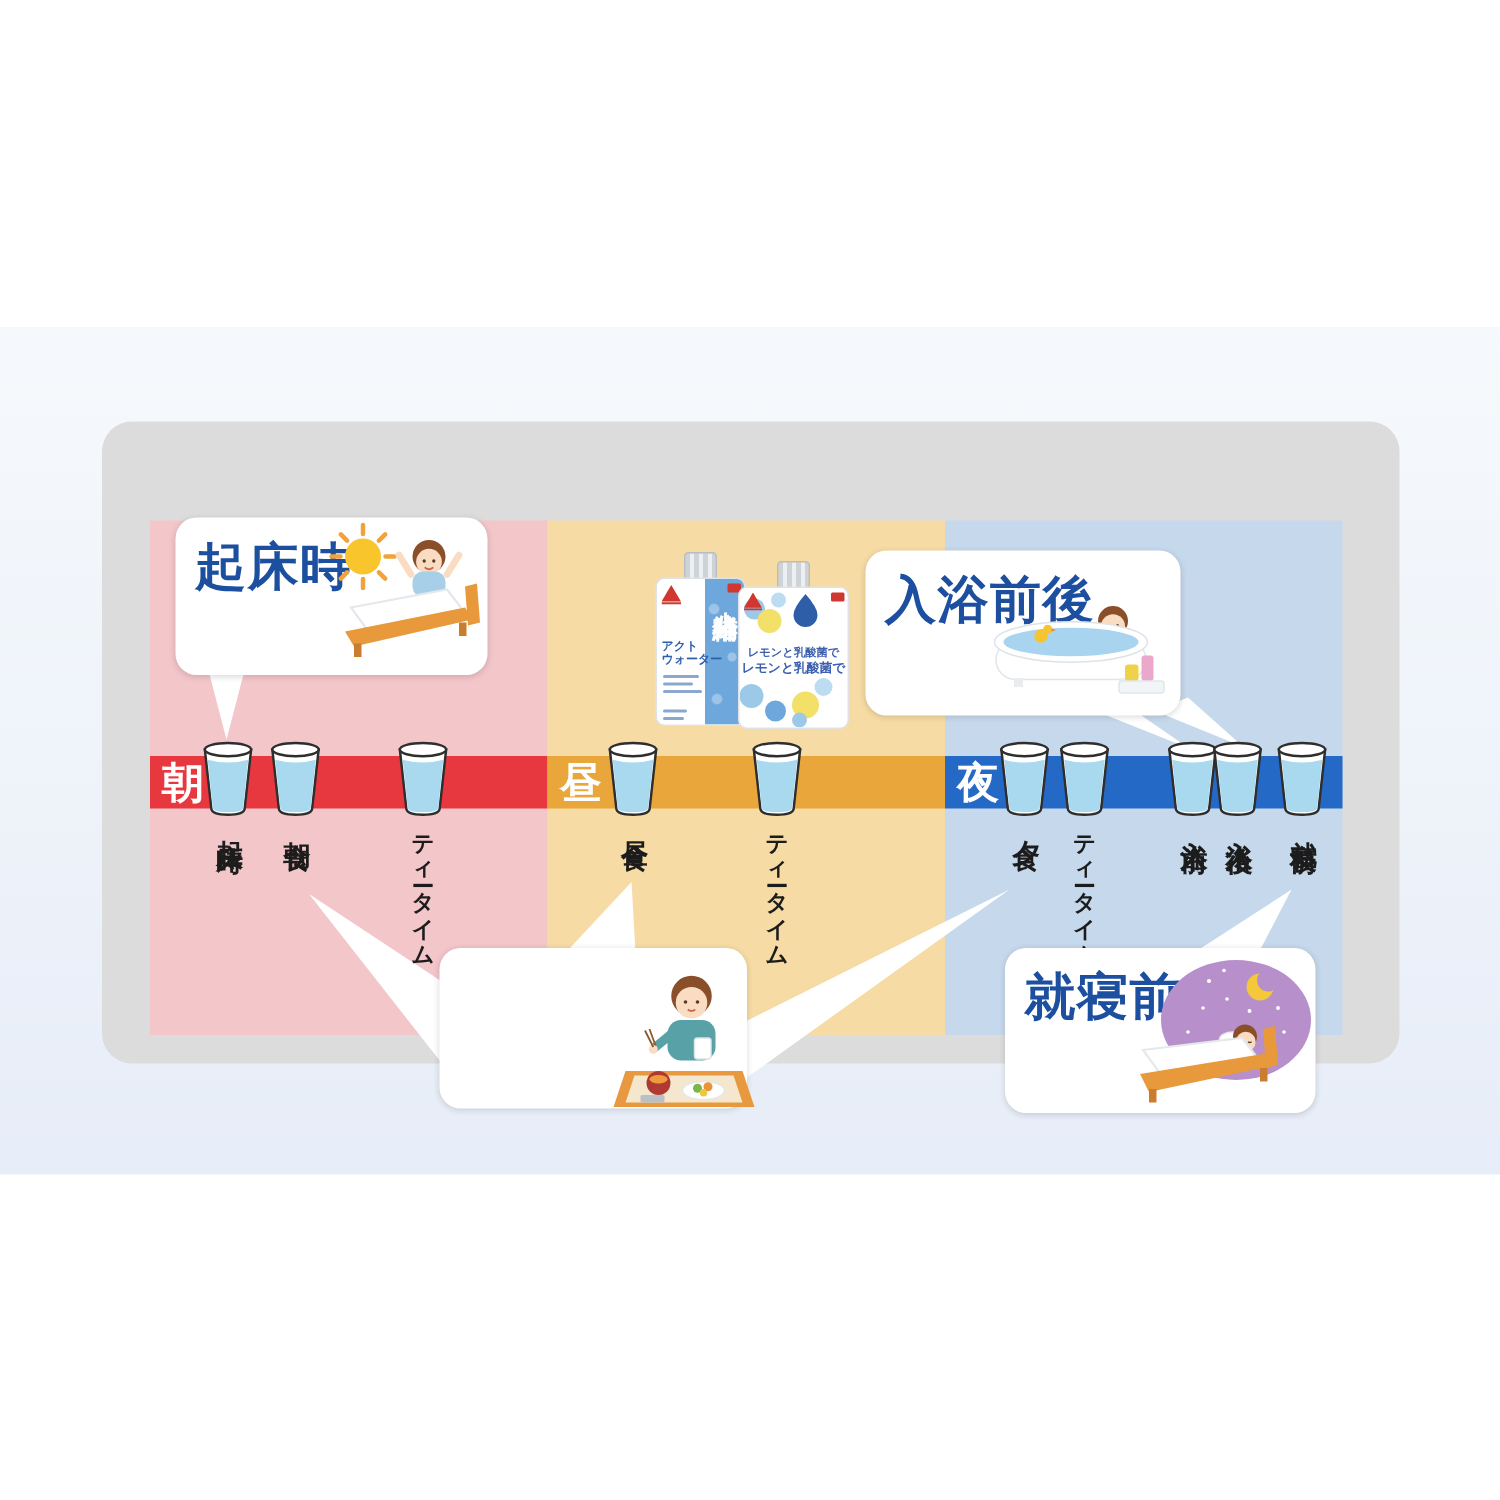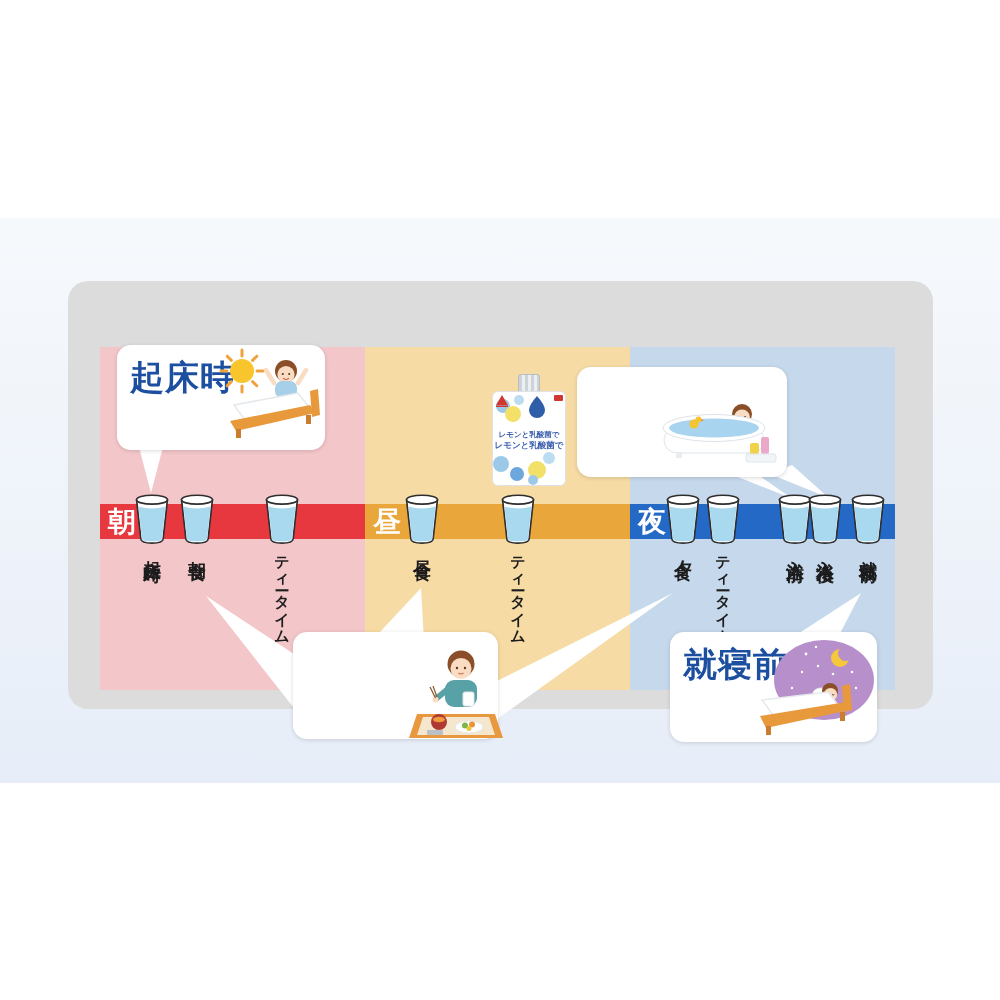--- a/index.html
+++ b/index.html
@@ -135,20 +135,41 @@
   <div class="vlabel" style="left:186px">朝食</div>
   <div class="vlabel small" style="left:271px">ティータイム</div>
   <div class="vlabel" style="left:411px">昼食</div>
   <div class="vlabel small" style="left:507px">ティータイム</div>
   <div class="vlabel" style="left:672px">夕食</div>
   <div class="vlabel small" style="left:712px">ティータイム</div>
   <div class="vlabel" style="left:784px">入浴前</div>
   <div class="vlabel" style="left:814px">入浴後</div>
   <div class="vlabel" style="left:857px">就寝前</div>
 
+  <div class="pouch" id="pouch-act">
+    <div class="cap"></div>
+    <div class="pouch-body">
+      <div class="act-band"></div>
+      <div class="act-vtext">水分補給</div>
+      <svg class="illus" style="left:3px;top:4px" width="13" height="13" viewBox="0 0 13 13">
+        <polygon points="6.5,0 13,11 0,11" fill="#d0372f"></polygon>
+          <rect x="0" y="11.5" width="13" height="1.5" fill="#d0372f"></rect>
+      </svg>
+      <div class="red-tag"></div>
+      <div class="act-name">
+        <div>アクト</div>
+        <div>ウォーター</div>
+      </div>
+      <div class="tiny-line" style="top:64px;width:24px"></div>
+      <div class="tiny-line" style="top:69px;width:20px"></div>
+      <div class="tiny-line" style="top:74px;width:26px"></div>
+      <div class="tiny-line" style="top:87px;width:16px"></div>
+      <div class="tiny-line" style="top:92px;width:14px"></div>
+    </div>
+  </div>
 
   <div class="pouch" id="pouch-lemon">
     <div class="cap"></div>
     <div class="pouch-body">
       <svg class="illus" style="left:0;top:0" width="63" height="93" viewBox="0 0 63 93">
         <circle cx="10" cy="14" r="7" fill="#9cc9e8"></circle>
         <circle cx="26" cy="8" r="5" fill="#bcdcf2"></circle>
         <path d="M44,4 q8,9 8,14 a8,8 0 1 1 -16,0 q0,-5 8,-14 z" fill="#2f5ea8"></path>
         <circle cx="20" cy="22" r="8" fill="#f2e069"></circle>
         <circle cx="8" cy="72" r="8" fill="#9cc9e8"></circle>
@@ -193,20 +214,21 @@
       </g>
       <polygon points="22,58 86,46 100,64 38,80" fill="#ffffff" stroke="#e4e8ec" stroke-width="1.5"></polygon>
       <polygon points="18,74 98,58 103,66 24,84" fill="#e8993c"></polygon>
       <polygon points="98,44 106,42 108,68 100,70" fill="#e8993c"></polygon>
       <rect x="24" y="82" width="5" height="9" fill="#cb7d2f"></rect>
         <rect x="94" y="68" width="5" height="9" fill="#cb7d2f"></rect>
     </svg>
   </div>
 
   <div class="bubble" id="bubble-bath">
+    <div class="bubble-title">入浴前後</div>
     <svg class="illus" style="left:85px;top:24px" width="118" height="84" viewBox="0 0 118 84">
       <g>
         <circle cx="80" cy="23" r="10" fill="#8a4f28"></circle>
         <circle cx="80" cy="26.5" r="8" fill="#fadcc2"></circle>
         <circle cx="77" cy="26" r="1" fill="#5b3a22"></circle>
           <circle cx="83" cy="26" r="1" fill="#5b3a22"></circle>
         <path d="M78.5,30.5 q1.5,1.2 3,0" stroke="#c96a4c" stroke-width="1" fill="none"></path>
       </g>
       <rect x="2" y="36" width="100" height="26" rx="13" fill="#ffffff" stroke="#dfe5ea"></rect>
       <ellipse cx="52" cy="37" rx="51" ry="13.5" fill="#ffffff" stroke="#dde3e8"></ellipse>

